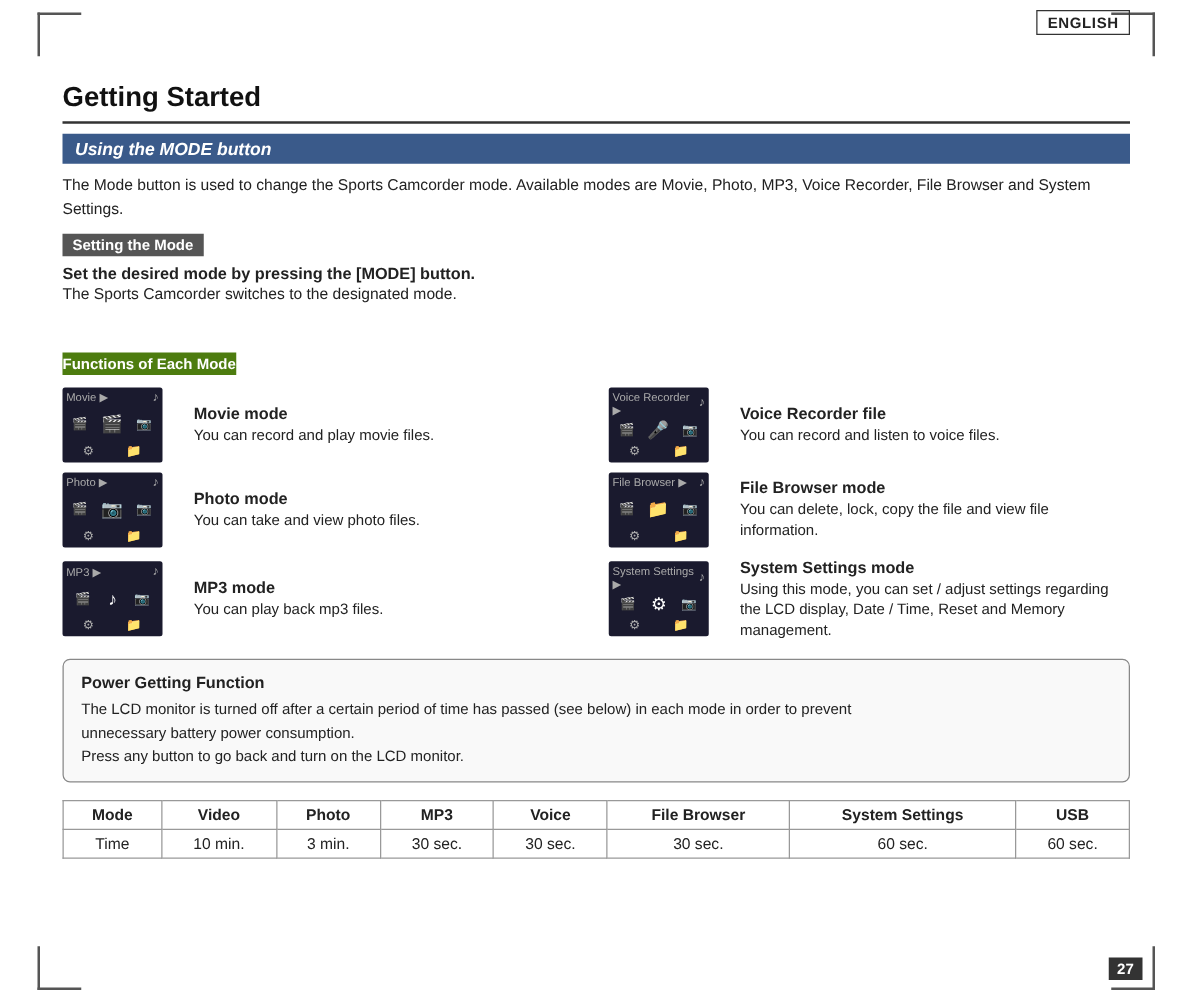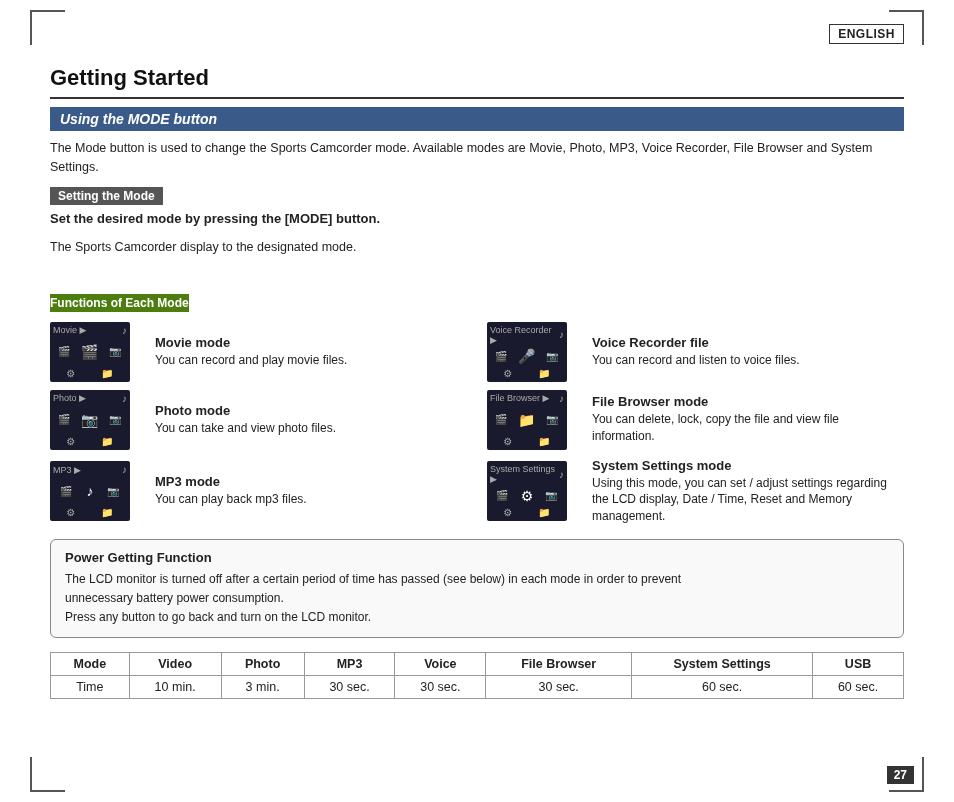--- a/index.html
+++ b/index.html
@@ -15,21 +15,21 @@
     }
     .page-container {
       width: 954px;
       height: 802px;
       padding: 20px 50px 20px 50px;
       position: relative;
     }
     
     .english-box {
       position: absolute;
-      top: 24px;
+      top: 8px;
       right: 50px;
       border: 1.5px solid #333;
       padding: 2px 8px;
       font-size: 12px;
       font-weight: bold;
       letter-spacing: 0.5px;
     }
     
     .page-number {
       position: absolute;
@@ -113,21 +113,21 @@
       background: #555;
       color: #fff;
       font-size: 12px;
       font-weight: bold;
       padding: 2px 8px;
       margin-bottom: 6px;
     }
     .bold-instruction {
       font-weight: bold;
       font-size: 13px;
-      margin-bottom: 14px;
+      margin-bottom: 2px;
     }
     .sub-instruction {
       font-size: 12.5px;
       margin-bottom: 8px;
     }
     
     .functions-badge {
       display: inline-block;
       background: #4d7c0f;
       color: #fff;
@@ -229,21 +229,21 @@
 
     
     <div class="section-header-blue">Using the MODE button</div>
 
     
     <p class="intro-text">The Mode button is used to change the Sports Camcorder mode. Available modes are Movie, Photo, MP3, Voice Recorder, File Browser and System Settings.</p>
 
     
     <div class="setting-mode-badge">Setting the Mode</div>
     <p class="bold-instruction">Set the desired mode by pressing the [MODE] button.</p>
-    <p class="sub-instruction">The Sports Camcorder display to the designated mode.</p>
+    <p class="sub-instruction">The Sports Camcorder switches to the designated mode.</p>
 
     
     <div class="functions-badge">Functions of Each Mode</div>
 
     
     <div class="modes-grid">
 
     <div class="mode-item">
           <div class="mode-screen">
       <div style="width:100%;height:100%;position:relative;display:flex;flex-direction:column;justify-content:space-between;padding:3px;">

